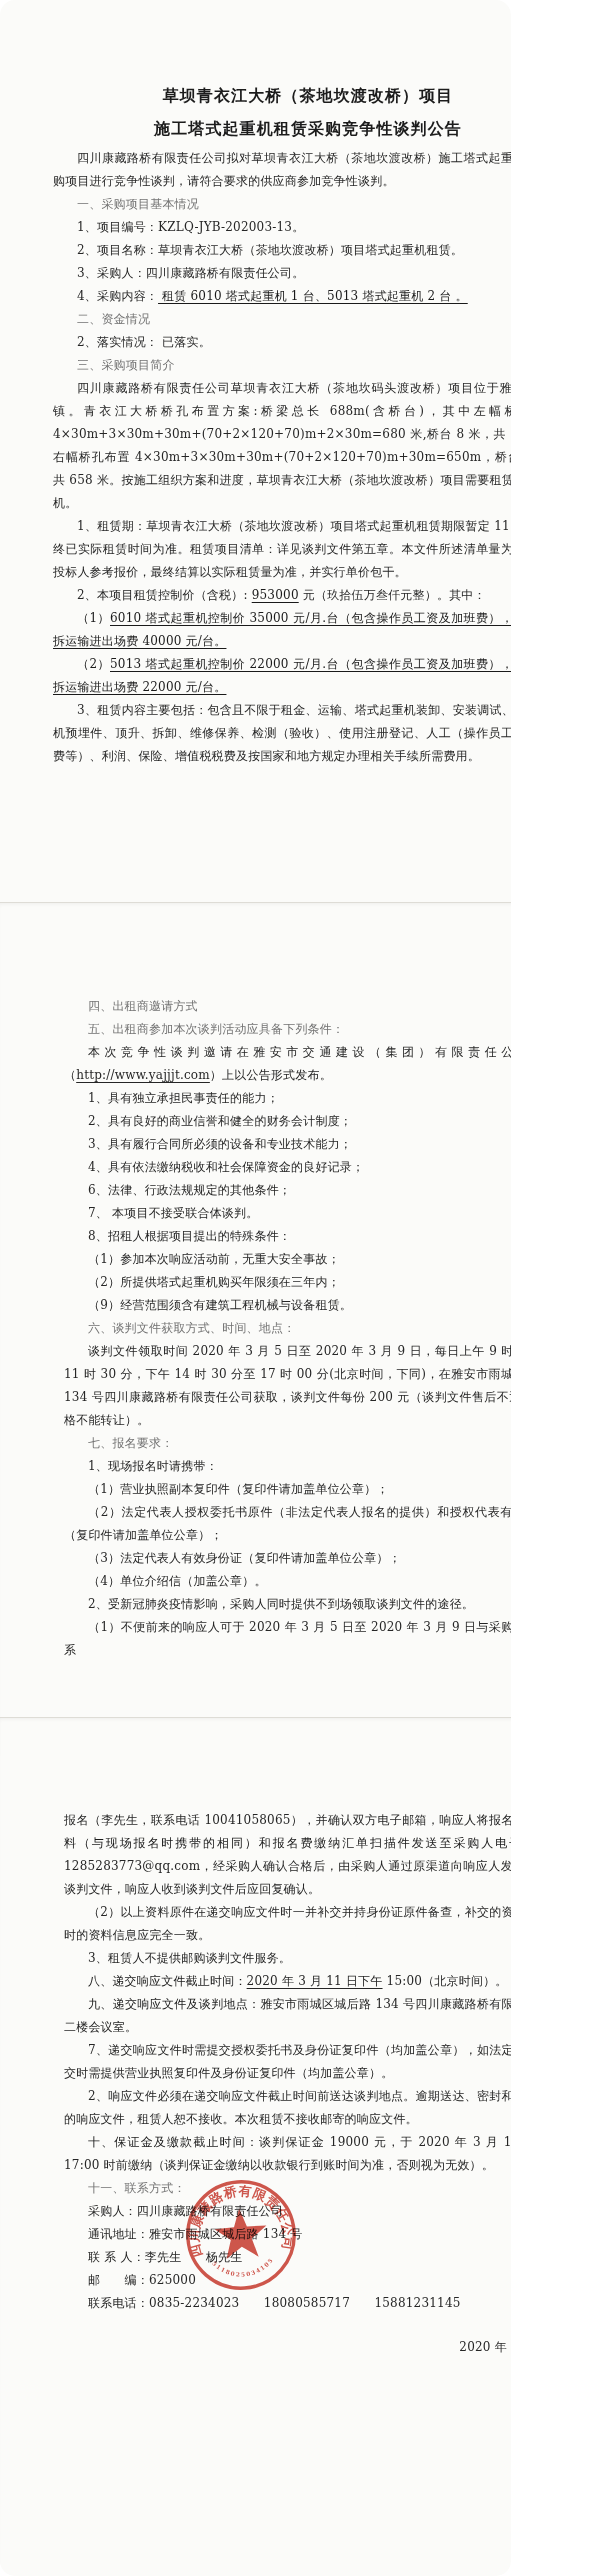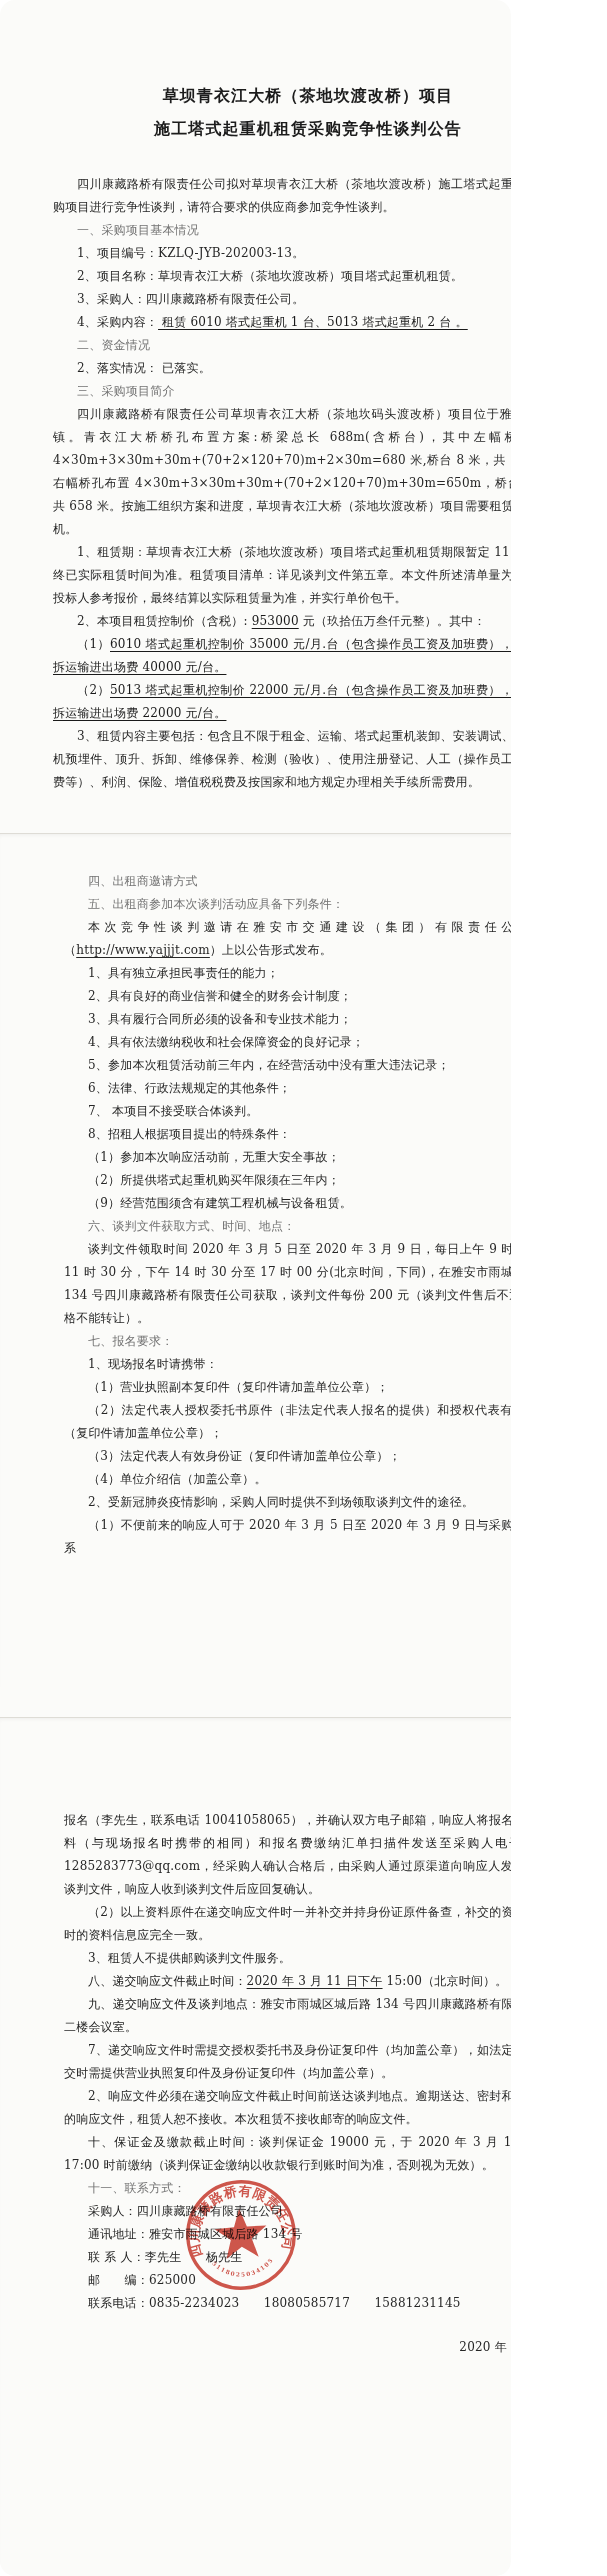--- a/index.html
+++ b/index.html
@@ -9,21 +9,21 @@
     width: 511px;
     height: 2576px;
     background: #fbfbf9;
     font-family: "DejaVu Serif", "Liberation Serif", serif;
     color: #262626;
     overflow: hidden;
     border-radius: 15px;
   }
   .page { position: absolute; left: 0; width: 607px; }
   #page1 { top: 0;      height: 863px; padding: 79px 44px 0 53px; }
-  #page2 { top: 833px; height: 854px; padding: 36px 44px 0 64px;
+  #page2 { top: 902px; height: 854px; padding: 92px 44px 0 64px;
            border-top: 1.5px solid #dedcd6;
            box-shadow: inset 0 3px 5.3px -3px rgba(0,0,0,.08); }
   #page3 { top: 1717px; height: 859px; padding: 91px 44px 0 64px;
            border-top: 1.5px solid #dedcd6;
            box-shadow: inset 0 3px 5.3px -3px rgba(0,0,0,.08); }
 
   .blk {
     margin: 0;
     font-size: 12px;
     line-height: 23px;
@@ -33,21 +33,21 @@
   }
   .blk.title {
     font-size: 16px;
     line-height: 33px;
     font-weight: 700;
     text-align: center;
     text-indent: 0;
     letter-spacing: 1.1px;
     color: #1c1c1c;
   }
-  .blk.title + .blk.title { margin-bottom: 28px; }
+  .blk.title + .blk.title { margin-bottom: 2px; }
   .blk.heading { font-weight: 400; color: #737373; }
   .blk.cont { text-indent: 0; }
   .blk.date { text-align: right; text-indent: 0; margin-top: 21px; }
   .b { font-weight: 400; color: #1a1a1a; }
   .u { text-decoration: underline; text-underline-offset: 3px; }
 
   .seal {
     position: absolute;
     left: 184px;
     top: 460px;
@@ -85,21 +85,20 @@
       <p class="blk para"><span>3、租赁内容主要包括：包含且不限于租金、运输、塔式起重机装卸、安装调试、塔式起重机预埋件、顶升、拆卸、维修保养、检测（验收）、使用注册登记、人工（操作员工资及加班费等）、利润、保险、增值税税费及按国家和地方规定办理相关手续所需费用。</span></p>
     </section>
   <section class="page" id="page2">
       <p class="blk heading"><span>四、出租商邀请方式</span></p>
       <p class="blk heading"><span>五、出租商参加本次谈判活动应具备下列条件：</span></p>
       <p class="blk para"><span>本次竞争性谈判邀请在雅安市交通建设（集团）有限责任公司官网（</span><span class="u">http://www.yajjjt.com</span><span>）上以公告形式发布。</span></p>
       <p class="blk item"><span>1、具有独立承担民事责任的能力；</span></p>
       <p class="blk item"><span>2、具有良好的商业信誉和健全的财务会计制度；</span></p>
       <p class="blk item"><span>3、具有履行合同所必须的设备和专业技术能力；</span></p>
       <p class="blk item"><span>4、具有依法缴纳税收和社会保障资金的良好记录；</span></p>
-      <p class="blk item"><span>5、参加本次租赁活动前三年内，在经营活动中没有重大违法记录；</span></p>
       <p class="blk item"><span>6、法律、行政法规规定的其他条件；</span></p>
       <p class="blk item"><span>7、 本项目不接受联合体谈判。</span></p>
       <p class="blk item"><span>8、招租人根据项目提出的特殊条件：</span></p>
       <p class="blk item"><span>（1）参加本次响应活动前，无重大安全事故；</span></p>
       <p class="blk item"><span>（2）所提供塔式起重机购买年限须在三年内；</span></p>
       <p class="blk item"><span>（9）经营范围须含有建筑工程机械与设备租赁。</span></p>
       <p class="blk heading"><span>六、谈判文件获取方式、时间、地点：</span></p>
       <p class="blk para"><span>谈判文件领取时间 2020 年 3 月 5 日至 2020 年 3 月 9 日，每日上午 9 时 00 分至 11 时 30 分，下午 14 时 30 分至 17 时 00 分(北京时间，下同)，在雅安市雨城区城后路 134 号四川康藏路桥有限责任公司获取，谈判文件每份 200 元（谈判文件售后不退,谈判资格不能转让）。</span></p>
       <p class="blk heading"><span>七、报名要求：</span></p>
       <p class="blk item"><span>1、现场报名时请携带：</span></p>

